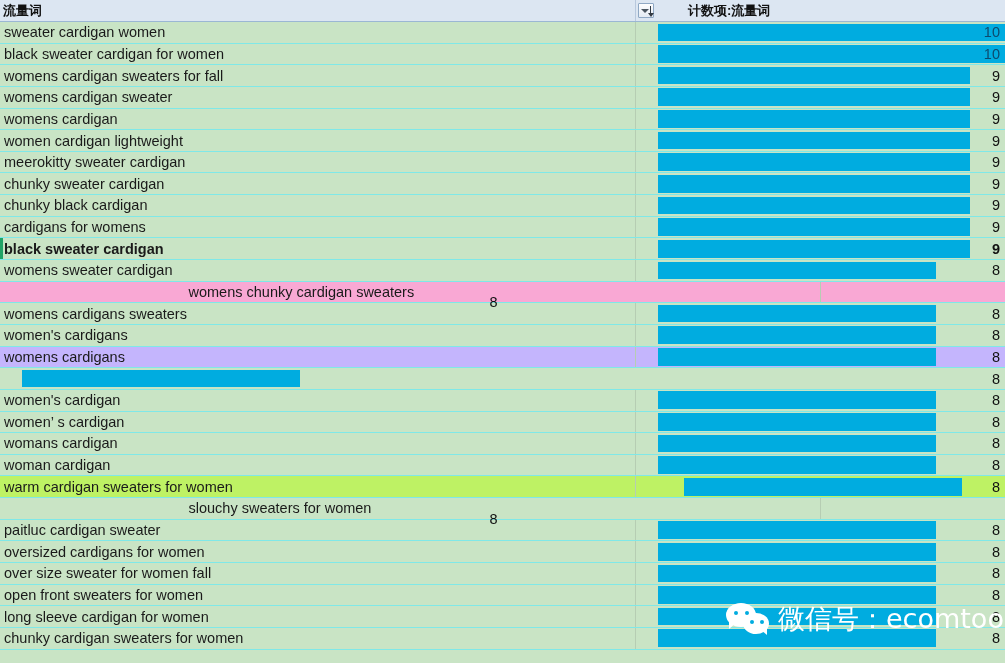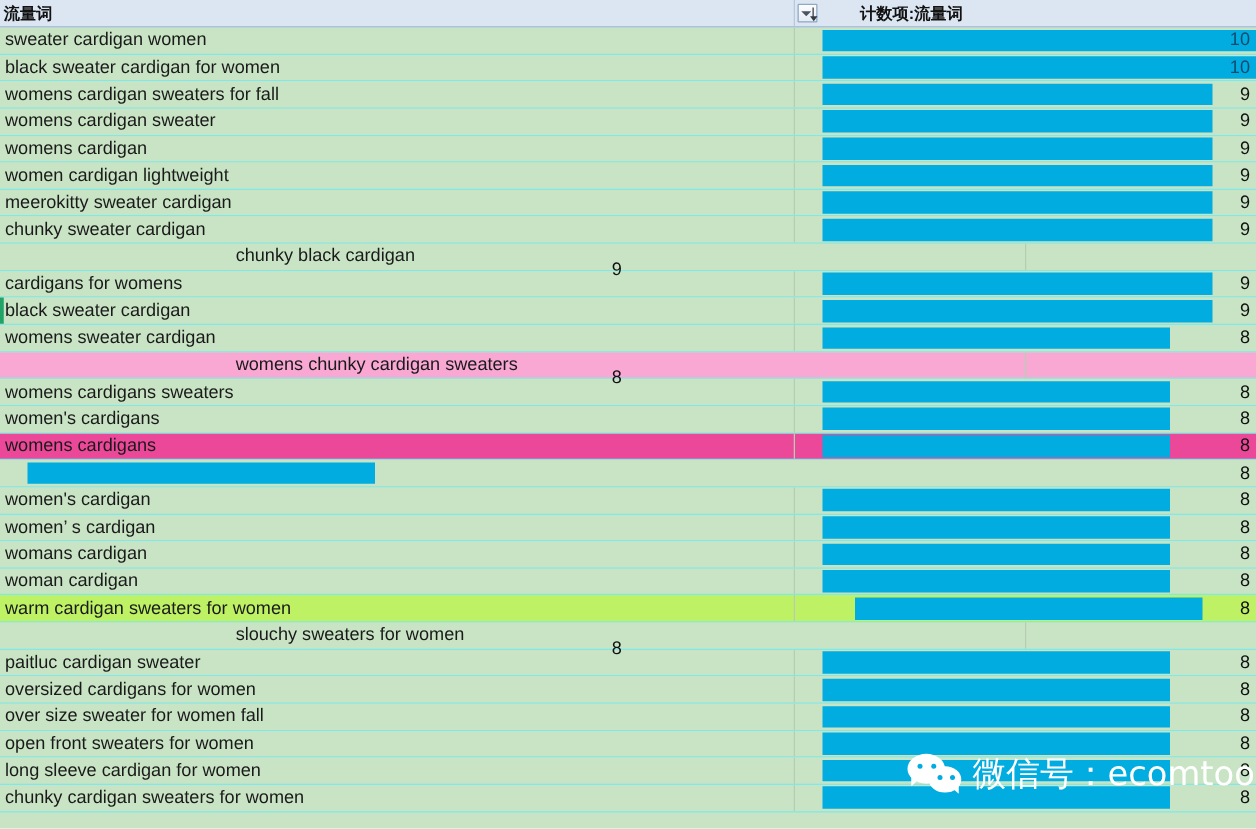--- a/index.html
+++ b/index.html
@@ -317,21 +317,21 @@
         <div class="label-cell">
           <span>chunky sweater cardigan</span>
         </div>
         <div class="bar-cell">
           <div class="bar-track">
             <div class="bar-fill" style="background: rgb(0, 172, 224); width: 312.3px;"></div>
           </div>
           <div class="bar-value">9</div>
         </div>
       </div>
-      <div class="data-row" style="background: rgb(201, 228, 197); border-bottom: 1.5px solid rgb(127, 232, 232); flex-direction: column;">
+      <div class="data-row" style="background: rgb(201, 228, 197); border-bottom: 1.5px solid rgb(127, 232, 232);">
         <div class="label-cell">
           <span>chunky black cardigan</span>
         </div>
         <div class="bar-cell">
           <div class="bar-track">
             <div class="bar-fill" style="background: rgb(0, 172, 224); width: 312.3px;"></div>
           </div>
           <div class="bar-value">9</div>
         </div>
       </div>
@@ -339,21 +339,21 @@
         <div class="label-cell">
           <span>cardigans for womens</span>
         </div>
         <div class="bar-cell">
           <div class="bar-track">
             <div class="bar-fill" style="background: rgb(0, 172, 224); width: 312.3px;"></div>
           </div>
           <div class="bar-value">9</div>
         </div>
       </div>
-      <div class="data-row" style="background: rgb(201, 228, 197); border-bottom: 1.5px solid rgb(127, 232, 232);">
+      <div class="data-row" style="background: rgb(201, 228, 197); border-bottom: 1.5px solid rgb(127, 232, 232); font-weight: bold;">
         <div class="label-cell selected">
           <span>black sweater cardigan</span>
         </div>
         <div class="bar-cell">
           <div class="bar-track">
             <div class="bar-fill" style="background: rgb(0, 172, 224); width: 312.3px;"></div>
           </div>
           <div class="bar-value">9</div>
         </div>
       </div>
@@ -394,21 +394,21 @@
         <div class="label-cell">
           <span>women's cardigans</span>
         </div>
         <div class="bar-cell">
           <div class="bar-track">
             <div class="bar-fill" style="background: rgb(0, 172, 224); width: 277.6px;"></div>
           </div>
           <div class="bar-value">8</div>
         </div>
       </div>
-      <div class="data-row" style="background: #ec4899; border-bottom: 1.5px solid rgb(127, 232, 232);">
+      <div class="data-row" style="background: #c4b5fd; border-bottom: 1.5px solid rgb(127, 232, 232);">
         <div class="label-cell">
           <span>womens cardigans</span>
         </div>
         <div class="bar-cell">
           <div class="bar-track">
             <div class="bar-fill" style="background: rgb(0, 172, 224); width: 277.6px;"></div>
           </div>
           <div class="bar-value">8</div>
         </div>
       </div>

